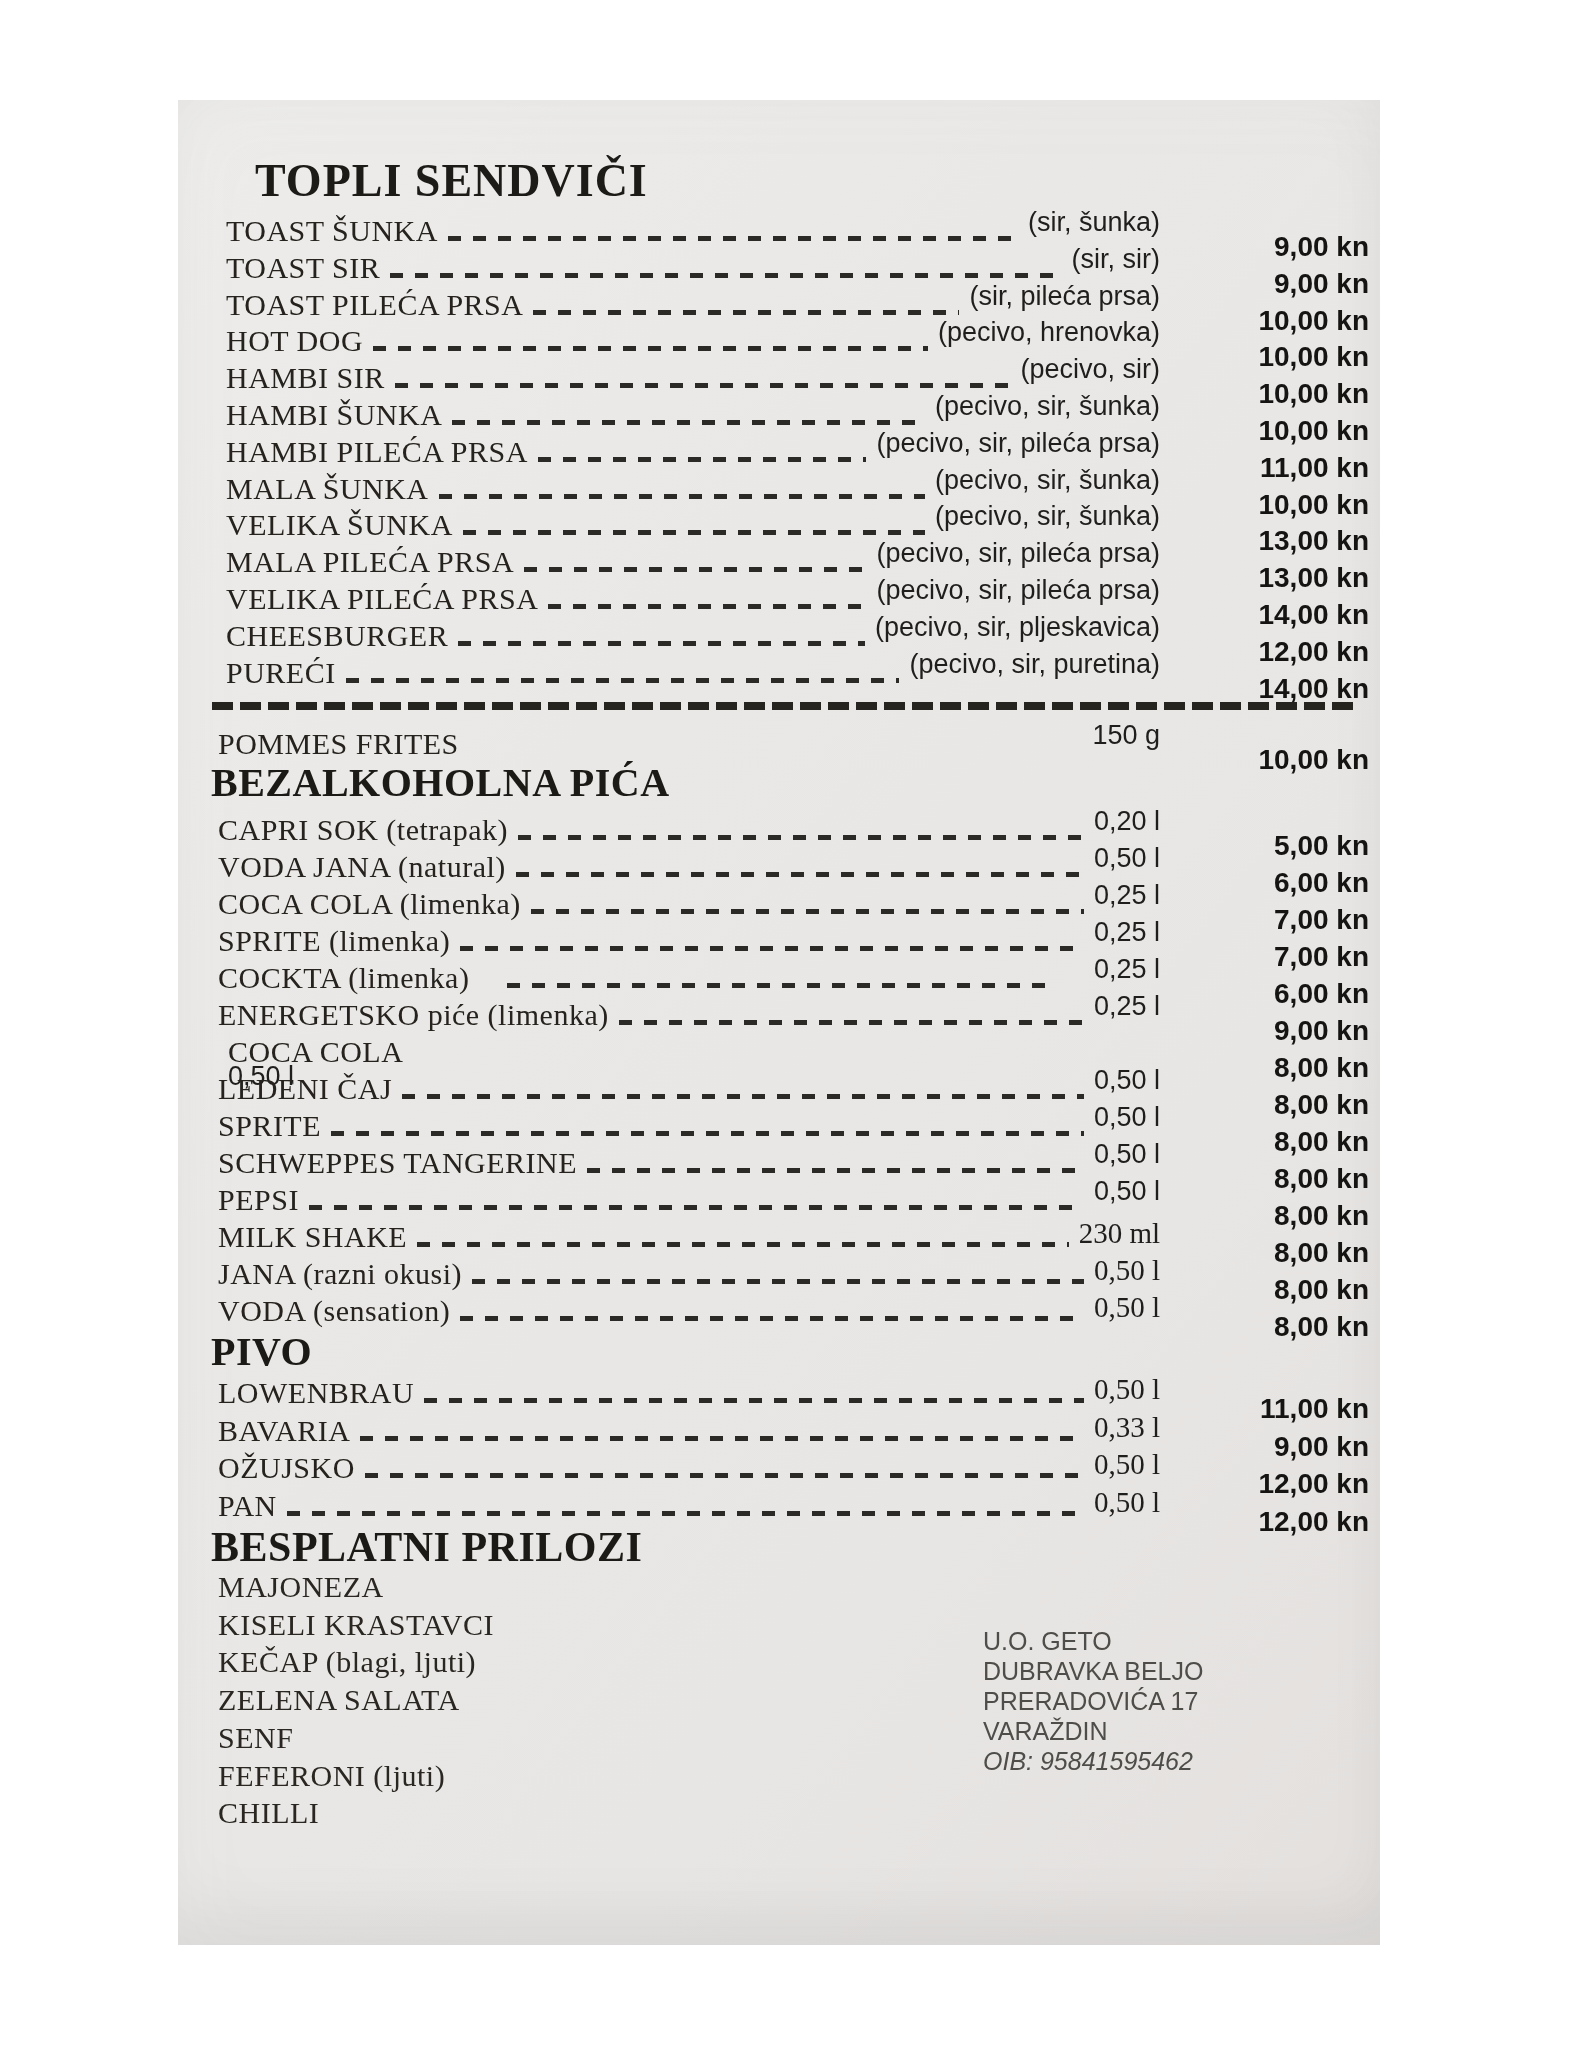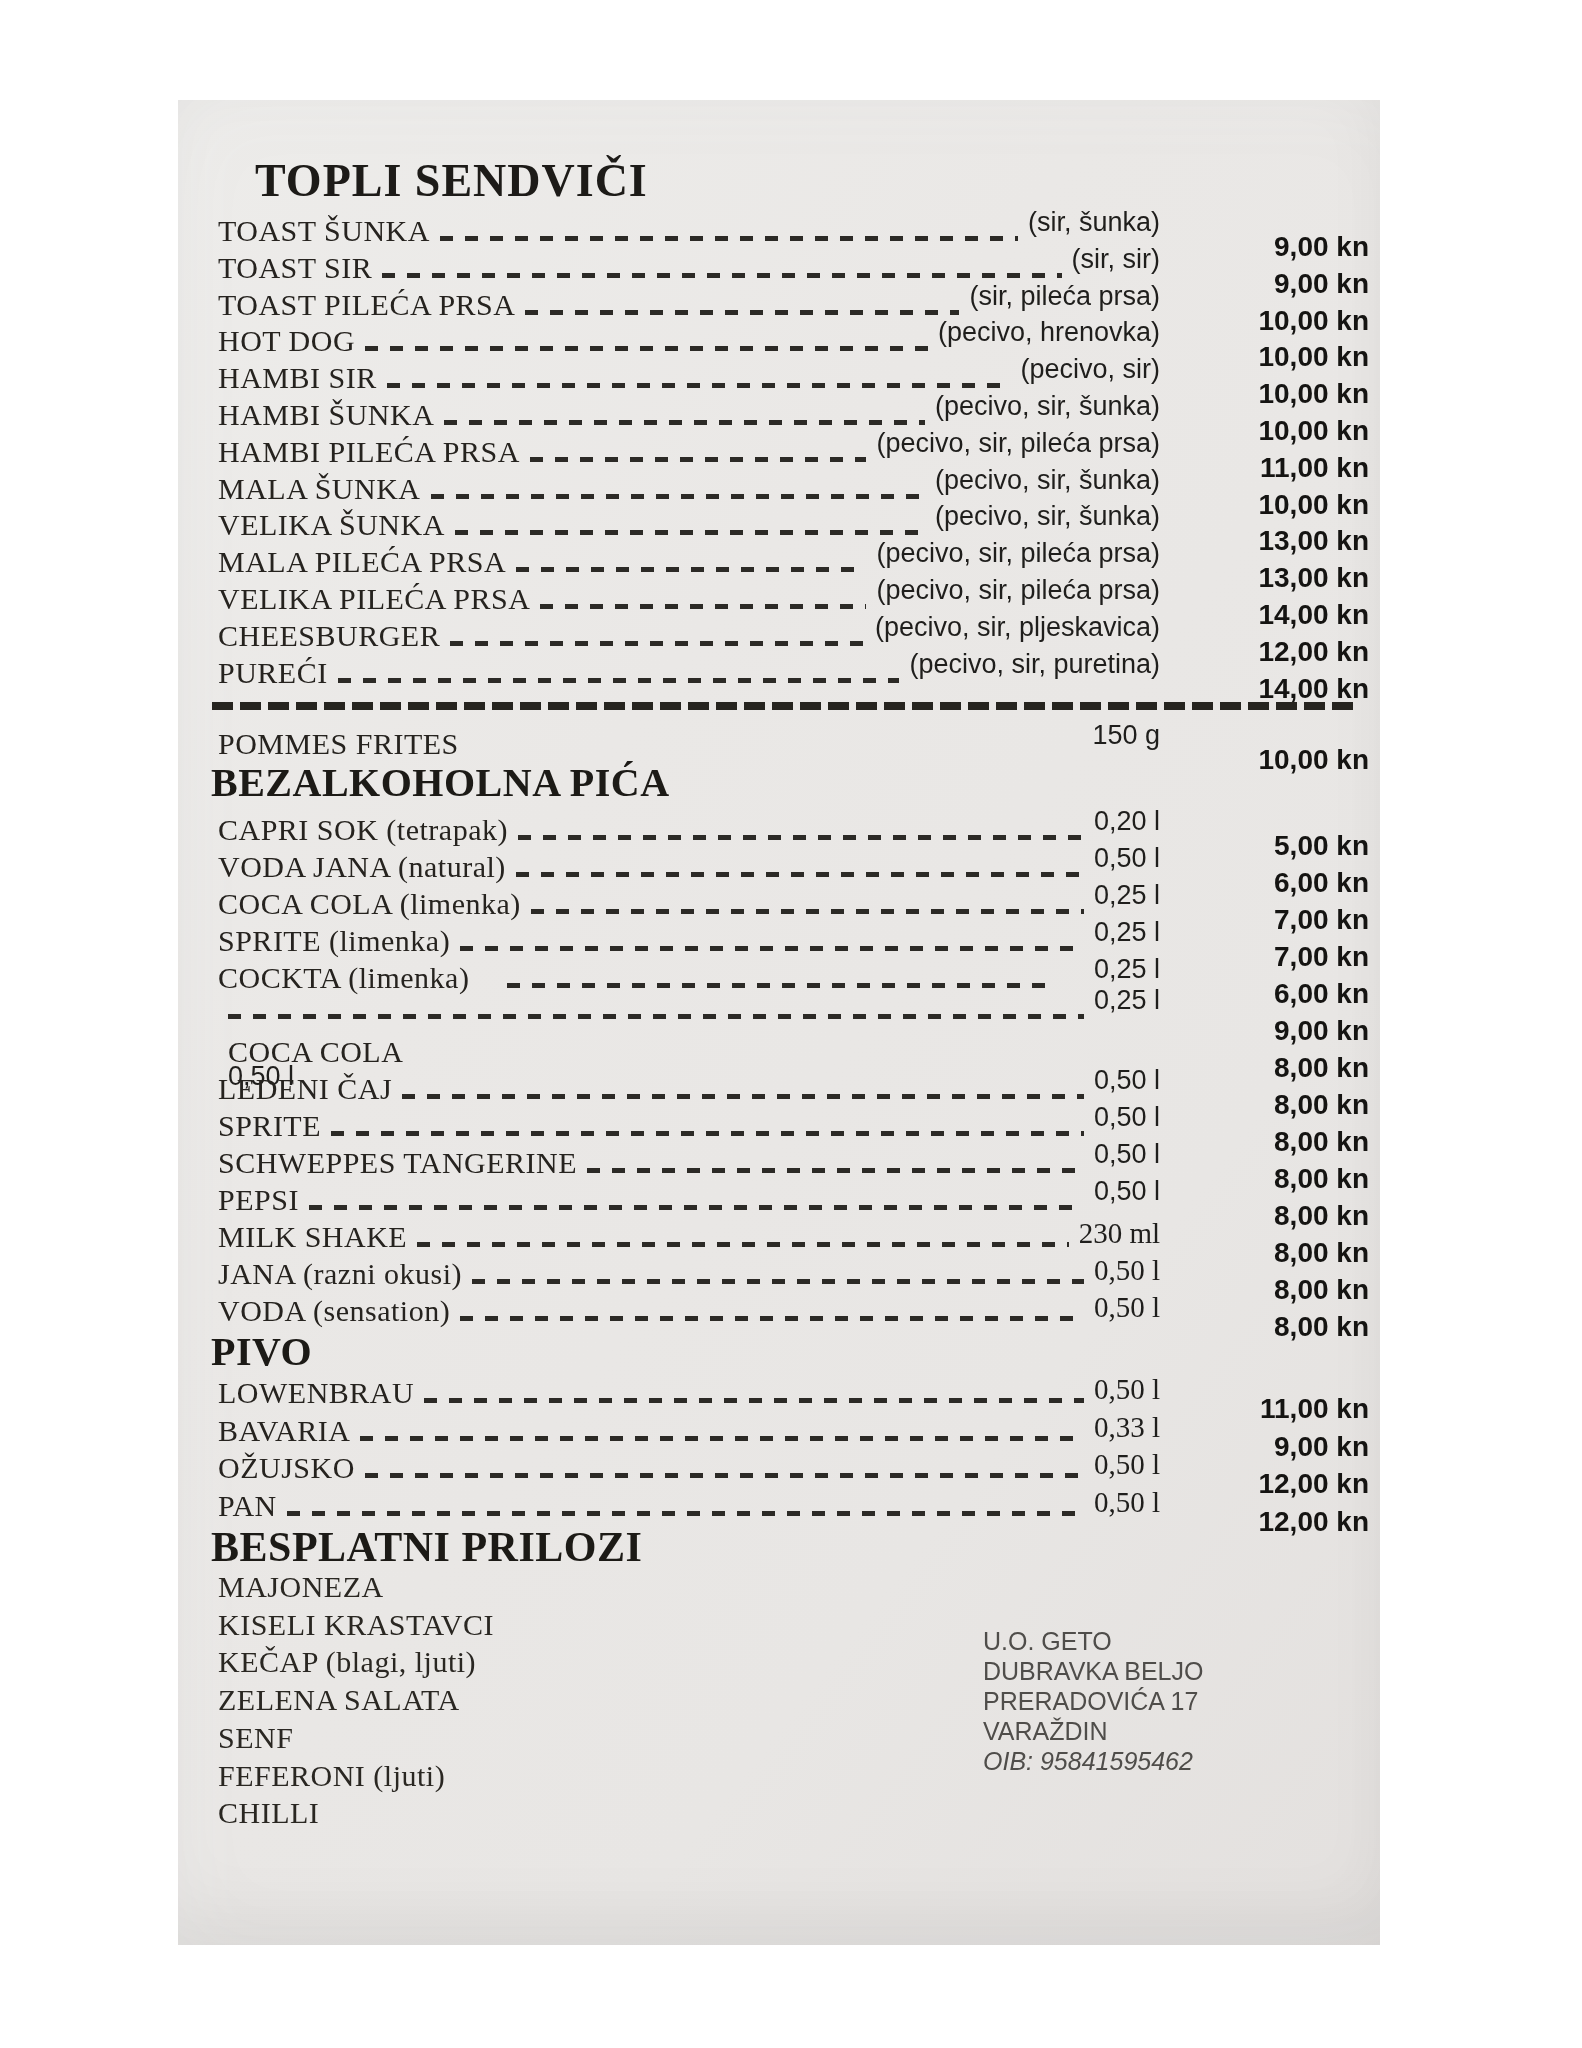--- a/index.html
+++ b/index.html
@@ -30,21 +30,21 @@
   }
   .row{
     position:absolute;left:40px;width:1151px;height:37px;
     padding-right:209px;box-sizing:border-box;
     display:flex;align-items:baseline;
   }
   .item-name{
     font:30px/36px "Liberation Serif", serif;
     letter-spacing:0.5px;color:#26231f;white-space:nowrap;
   }
-  .sand .item-name{margin-left:0;}
+  .sand .item-name{margin-left:8px;}
   .leader{
     flex:1 1 auto;height:5px;margin:0 10px 3px 10px;min-width:12px;
     background:repeating-linear-gradient(to right,#2c2a26 0 13px,transparent 13px 25px);
   }
   .leader.hidden{background:none;}
   .desc{
     font:27px/27px "Liberation Sans", sans-serif;
     color:#1f1e1c;white-space:nowrap;transform:translateY(-10px);
   }
   .desc.serif-vol{font:29px/29px "Liberation Serif", serif;transform:translateY(-4px);}
@@ -198,20 +198,21 @@
           <span class="desc">0,25 l</span>
           <span class="price">7,00 kn</span>
         </div>
         <div class="row drink" style="top: 860px; gap: 28px;">
           <span class="item-name">COCKTA (limenka)</span>
           <span class="leader"></span>
           <span class="desc">0,25 l</span>
           <span class="price">6,00 kn</span>
         </div>
         <div class="row drink" style="top: 897px;">
+          <span class="item-name">ENERGETSKO piće (limenka)</span>
           <span class="leader"></span>
           <span class="desc">0,25 l</span>
           <span class="price">9,00 kn</span>
         </div>
         <div class="row drink" style="top: 934px; flex-direction: column;">
           <span class="item-name">COCA COLA</span>
           <span class="leader"></span>
           <span class="desc">0,50 l</span>
           <span class="price">8,00 kn</span>
         </div>

